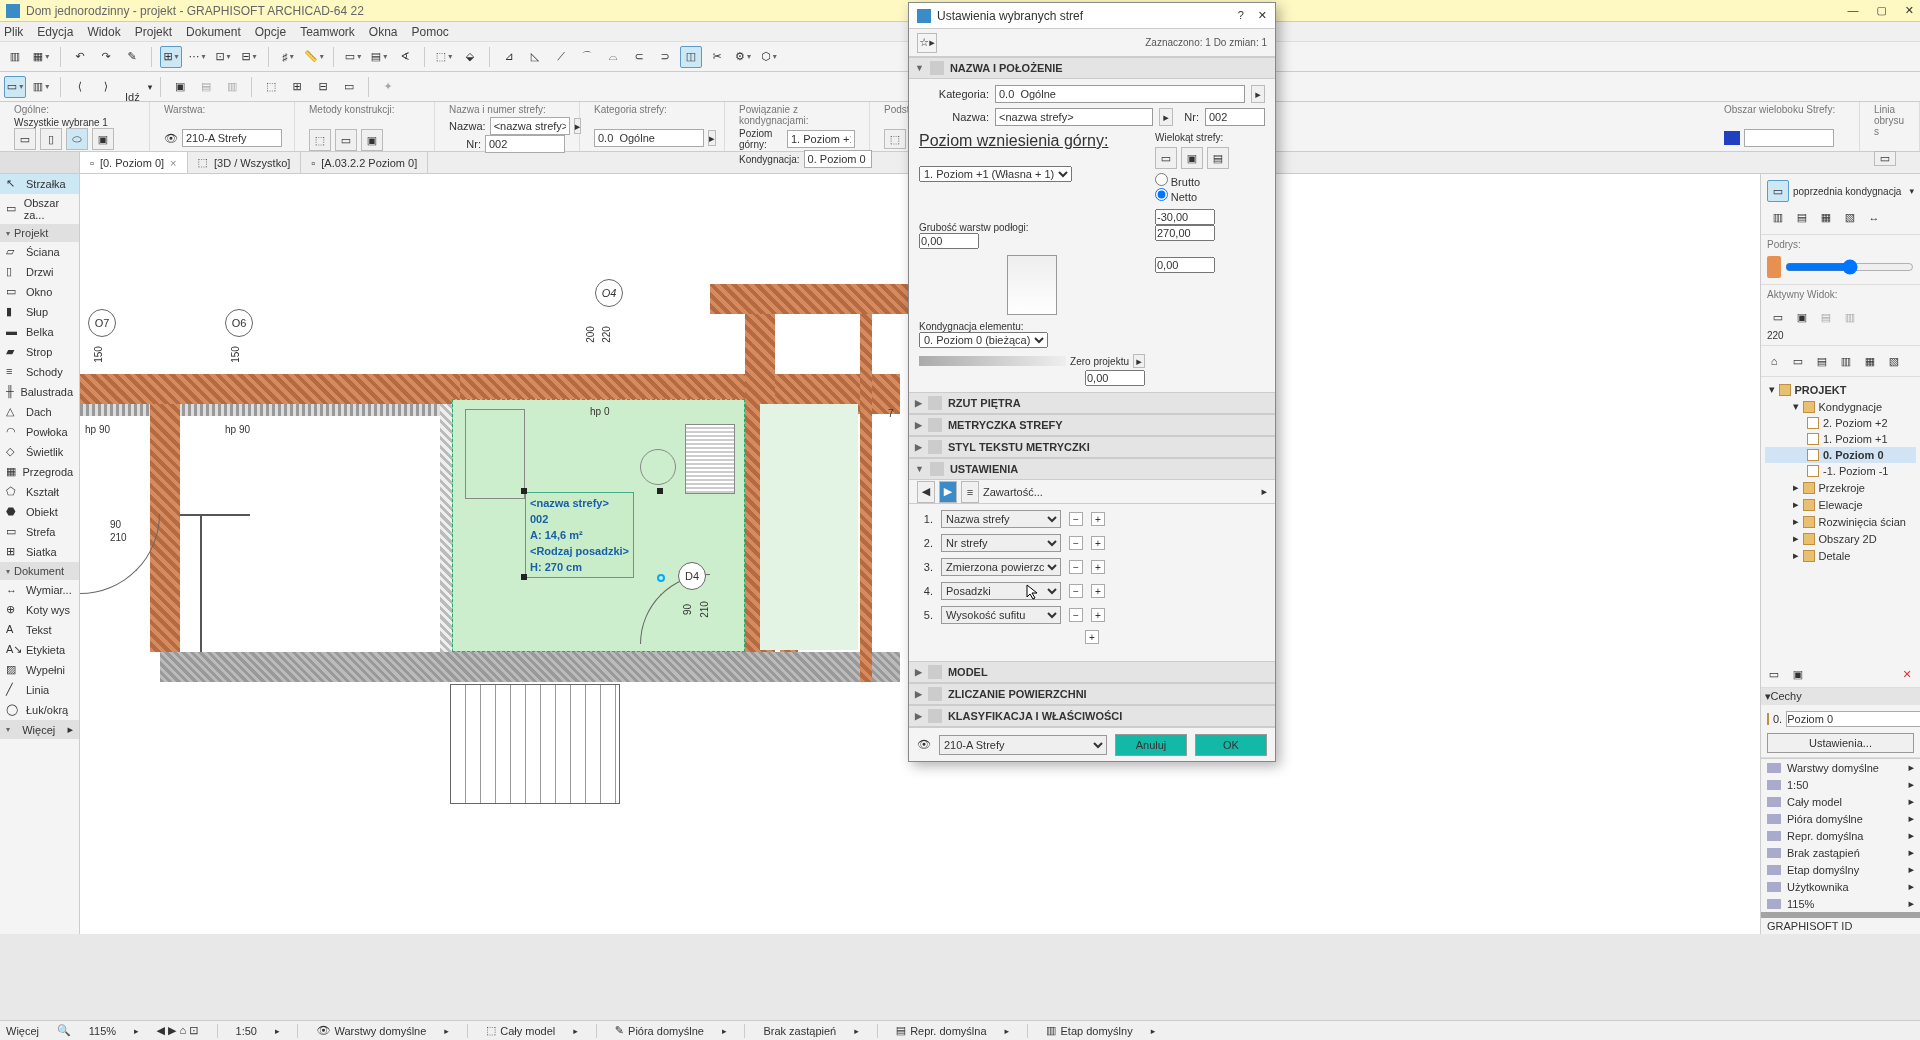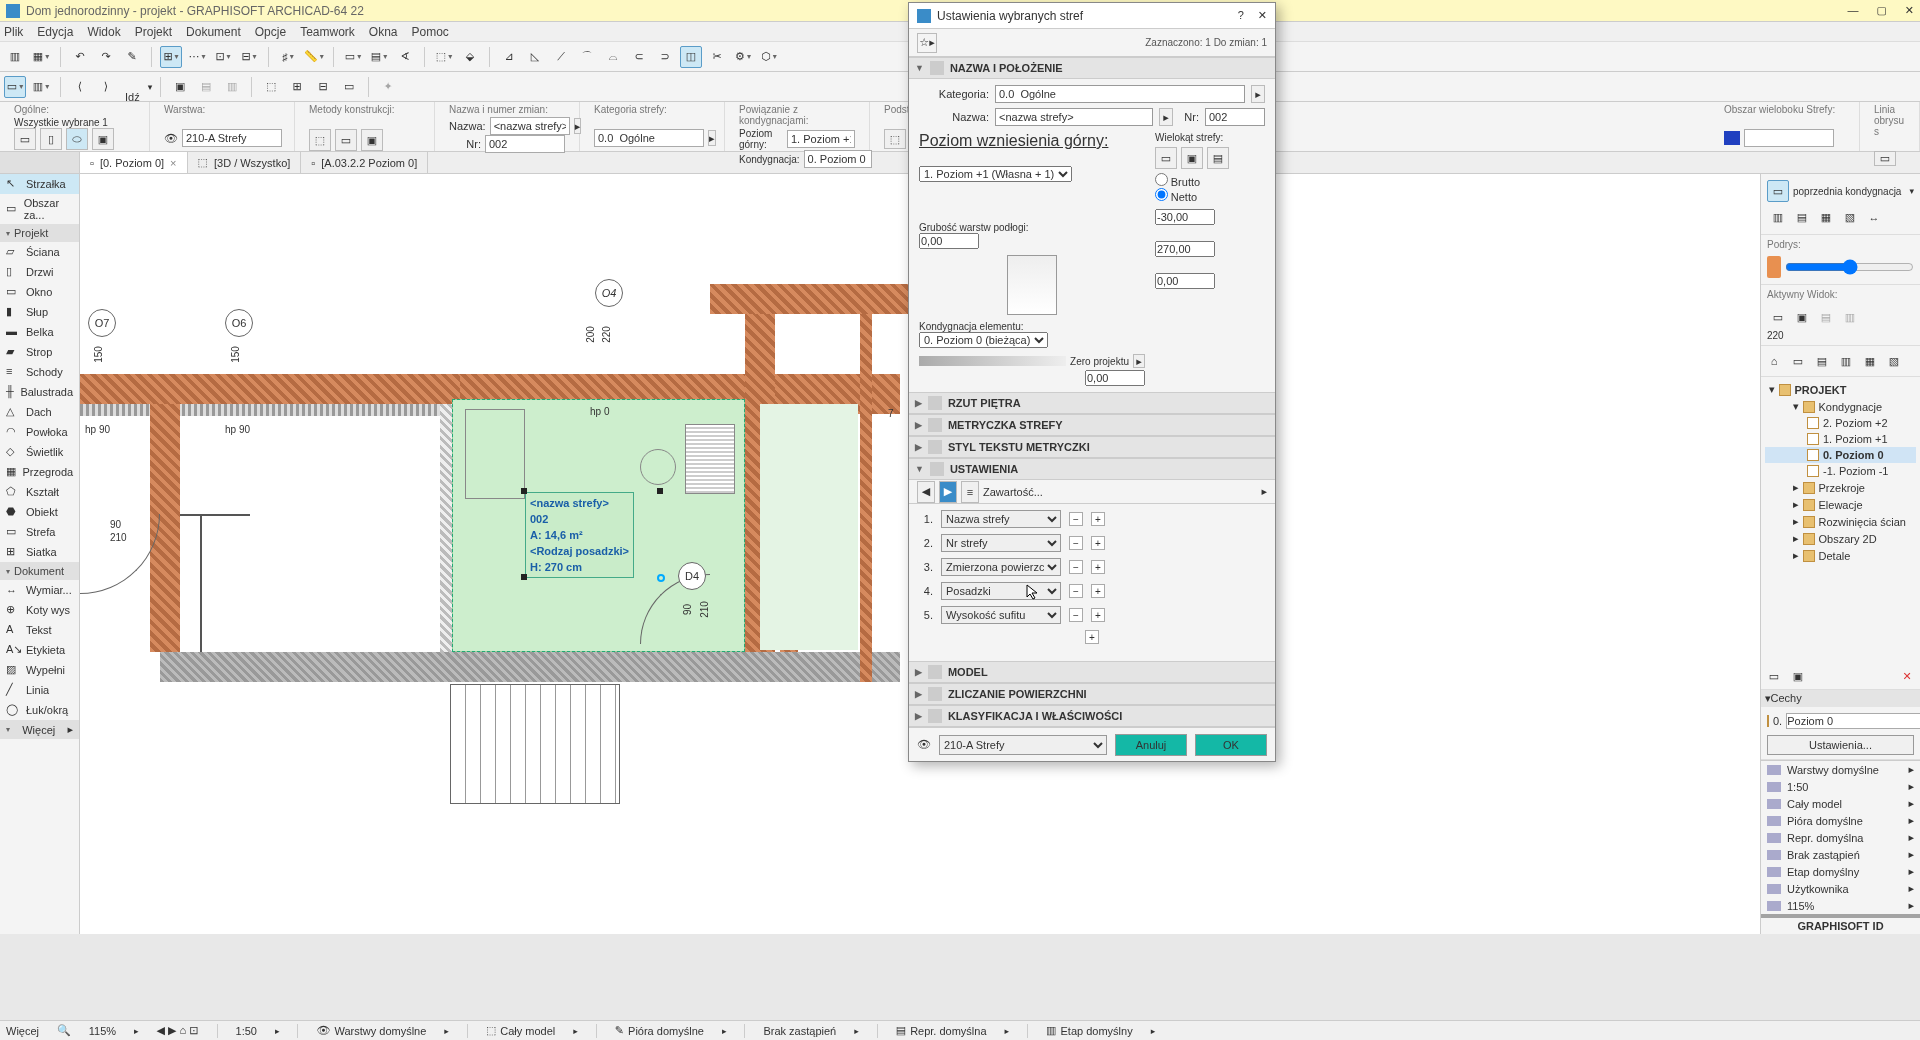--- a/index.html
+++ b/index.html
@@ -225,21 +225,21 @@
   </div>
   <div class="infobox" style="width:140px;">
     <span class="lbl">Metody konstrukcji:</span>
     <div class="row" style="margin-top:12px;">
       <span class="mini-btn">⬚</span>
       <span class="mini-btn">▭</span>
       <span class="mini-btn">▣</span>
     </div>
   </div>
   <div class="infobox" style="width:145px;">
-    <span class="lbl">Nazwa i numer zmian:</span>
+    <span class="lbl">Nazwa i numer strefy:</span>
     <div class="row">
       <span style="width:38px;text-align:right;">Nazwa:</span>
       <input style="width: 80px;" value="&lt;nazwa strefy&gt;">
       <span class="mini-btn" style="width:14px;height:16px;">▸</span>
     </div>
     <div class="row">
       <span style="width:38px;text-align:right;">Nr:</span>
       <input style="width: 80px;" value="002">
     </div>
   </div>
@@ -634,21 +634,21 @@
       <div class="prow">
           <span class="pico"></span>
           <span>Użytkownika</span>
           <span style="margin-left:auto;">▸</span>
         </div>
       <div class="prow">
           <span class="pico"></span>
           <span>115%</span>
           <span style="margin-left:auto;">▸</span>
         </div>
-      <div class="prow" style="border-top:4px solid #a3a3a3;justify-content:center;color:#888;font-weight:bold;">
+      <div class="prow" style="border-top:6px solid #a3a3a3;justify-content:flex-start;color:#888;">
           <span>GRAPHISOFT ID</span>
         </div>
     </div>
   </div>
 </div>
 
 <div class="statusbar">
   <span>Więcej</span>
   <span class="sitem">🔍</span>
   <span class="sitem">115%</span>
@@ -747,21 +747,21 @@
       <div style="width:110px;">
         <div style="font-size:10px;margin-bottom:4px;">Wielokąt strefy:</div>
         <div style="display:flex;gap:4px;margin-bottom:4px;">
           <span class="mini-btn">▭</span>
           <span class="mini-btn">▣</span>
           <span class="mini-btn">▤</span>
         </div>
         <label style="display:block;font-size:10px;"><input type="radio" name="bn" style=""> <span>Brutto</span></label>
         <label style="display:block;font-size:10px;"><input type="radio" name="bn" checked="" style=""> <span>Netto</span></label>
         <input class="smallin" style="width: 62px; margin-top: 6px; display: block;" value="-30,00">
-        <input class="smallin" style="width: 62px; margin-top: 16px; display: block;" value="270,00">
+        <input class="smallin" style="width: 62px; margin-top: 0; display: block;" value="270,00">
         <input class="smallin" style="width: 62px; margin-top: 16px; display: block;" value="0,00">
       </div>
     </div>
   </div>
 
   <div class="dsection-hdr">
       <span class="arrow">▶</span>
       <span class="sicon"></span>
       <span>RZUT PIĘTRA</span>
     </div>

